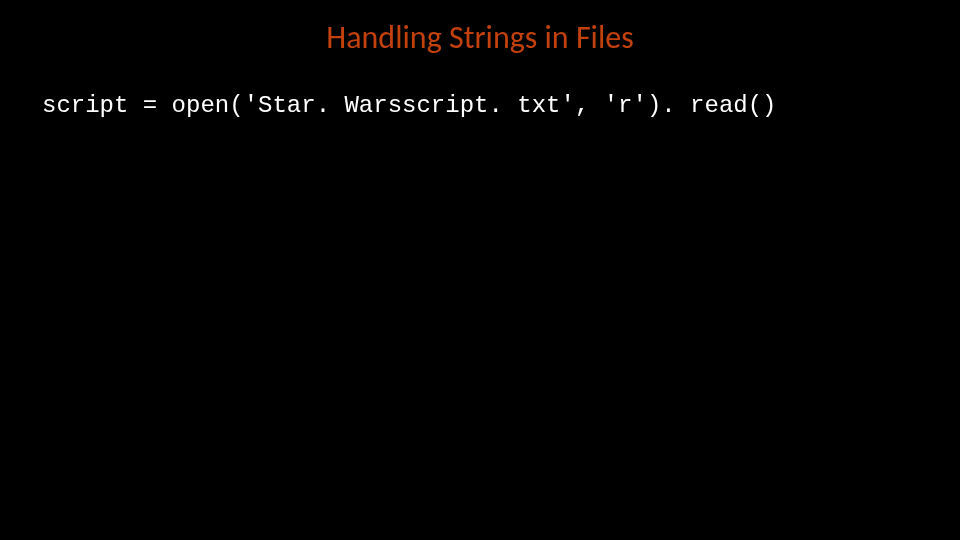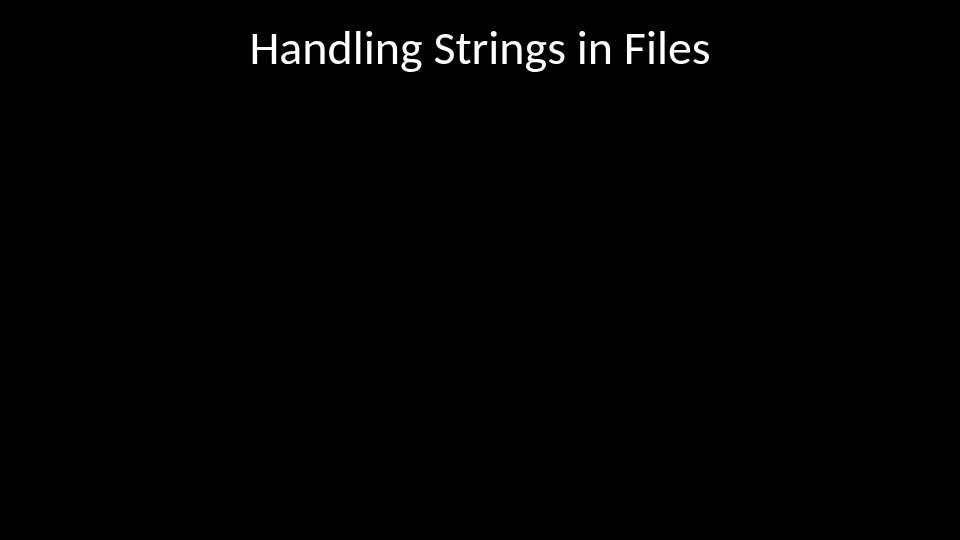--- a/index.html
+++ b/index.html
@@ -15,35 +15,36 @@
     width: 960px;
     height: 540px;
     background: #000000;
   }
   .title {
     position: absolute;
     top: 18px;
     left: 0;
     width: 100%;
     text-align: center;
-    color: #ffffff;
+    color: #c2410c;
     font-family: Calibri, "Segoe UI", Arial, sans-serif;
-    font-size: 48px;
+    font-size: 32px;
     font-weight: 400;
     letter-spacing: 0px;
   }
   .code {
     position: absolute;
     top: 92px;
     left: 42px;
     color: #ffffff;
     font-family: "Courier New", Courier, monospace;
     font-size: 24px;
     white-space: pre;
     letter-spacing: 0px;
   }
 </style>
 </head>
 <body>
 
 <div class="slide">
   <div class="title">Handling Strings in Files</div>
+  <div class="code">script = open('Star. Warsscript. txt', 'r'). read()</div>
 </div>
 
 </body></html>

